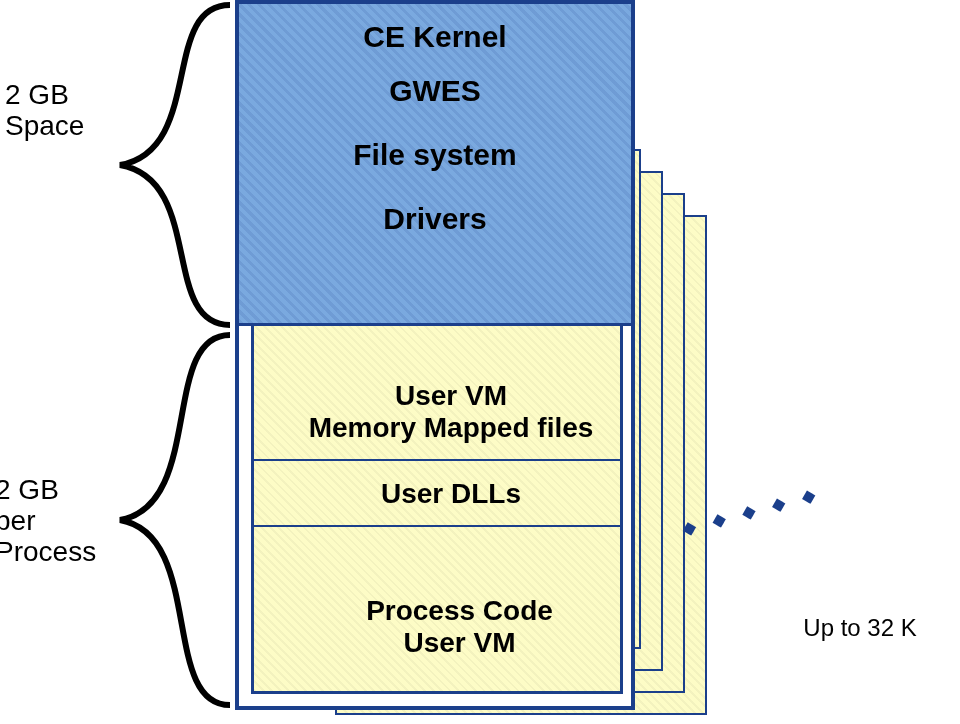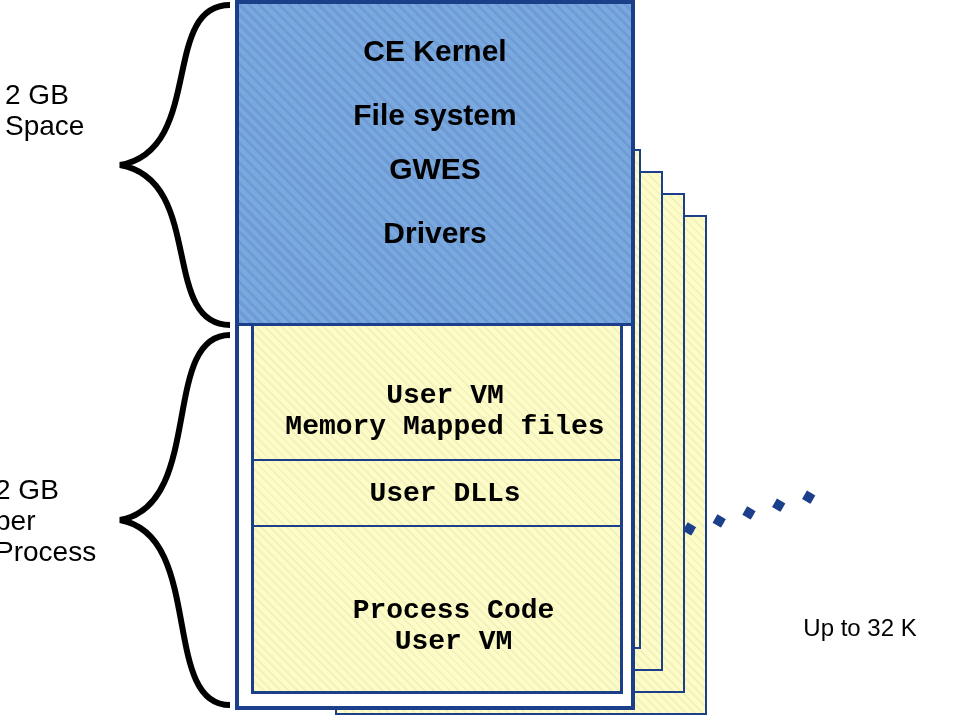--- a/index.html
+++ b/index.html
@@ -50,21 +50,21 @@
     left: 0; top: 0;
     width: 100%;
     height: 322px;
     background:
       repeating-linear-gradient(45deg, rgba(30,60,140,0.12) 0 3px, transparent 3px 7px),
       #7aa9df;
     border-bottom: 3px solid #1b3f8b;
     display: flex;
     flex-direction: column;
     align-items: center;
-    padding-top: 30px;
+    padding-top: 16px;
     gap: 30px;
   }
   .kernel-box .txt {
     font-size: 30px;
     font-weight: bold;
     color: #000;
     text-align: center;
   }
 
   
@@ -84,27 +84,26 @@
     width: 372px;
     height: 565px;
     border: 3px solid #1b3f8b;
     background:
       repeating-linear-gradient(45deg, rgba(0,0,0,0.04) 0 2px, transparent 2px 6px),
       #fdfcc6;
     z-index: 2;
   }
   .proc-card .section {
     position: absolute;
-    left: 8px;
+    left: 14px;
     width: 100%;
     text-align: center;
     font-size: 28px;
     font-weight: bold;
     color: #000;
-    font-family: Liberation Mono, monospace;
   }
   .proc-card .divider {
     position: absolute;
     left: 0;
     width: 100%;
     height: 0;
     border-top: 2px solid #1b3f8b;
   }
 
   
@@ -167,22 +166,22 @@
       <div class="section" style="top:346px;">User DLLs</div>
       <div class="divider" style="top:393px;"></div>
       <div class="section" style="top:463px;padding-left:17px;">
         <div>Process Code</div>
         <div>User VM</div>
       </div>
     </div>
 
     <div class="kernel-box" style="z-index:3;">
       <div class="txt">CE Kernel</div>
+      <div class="txt" style="margin-top:-10px;">GWES</div>
       <div class="txt">File system</div>
-      <div class="txt" style="margin-top:-10px;">GWES</div>
       <div class="txt">Drivers</div>
     </div>
 
   </div>
 
   <div class="dots" style="left:680px; top:500px;">◆&nbsp;◆&nbsp;◆&nbsp;◆&nbsp;◆</div>
 
   <div class="caption-right">
     <div>Up to 32 K</div>
   </div>

